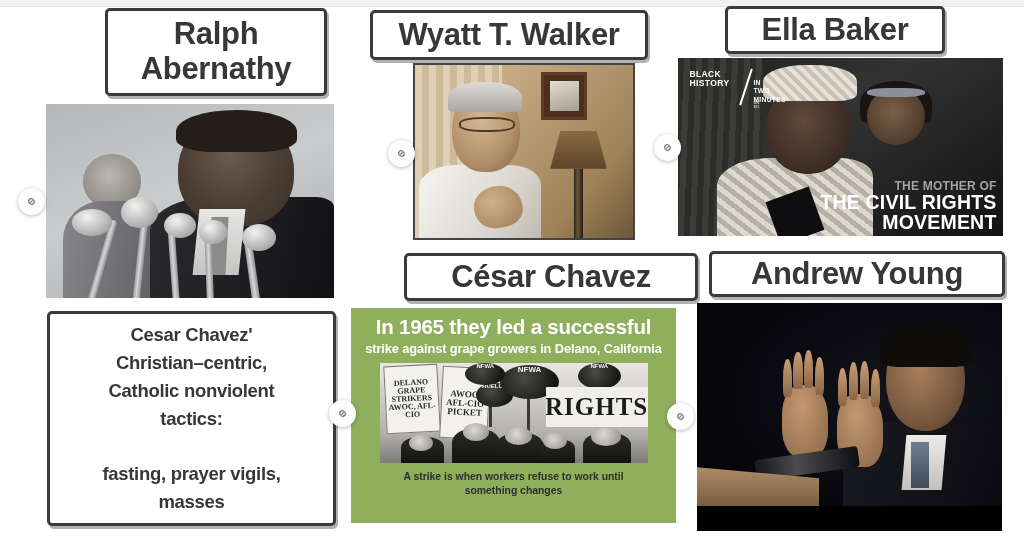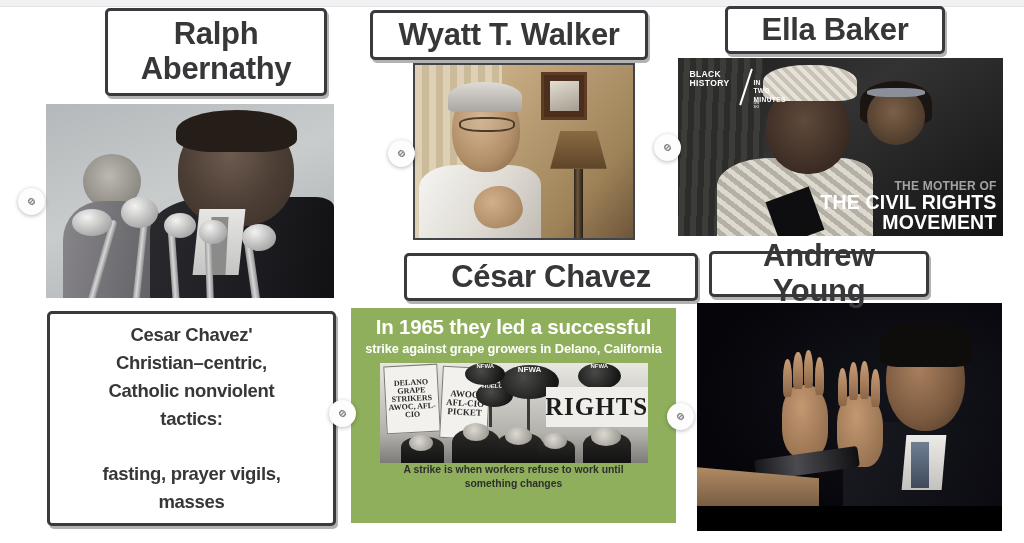--- a/index.html
+++ b/index.html
@@ -279,21 +279,21 @@
     background: radial-gradient(circle at 42% 38%, #ddd9d2, #8d8a84);
   }
   .cz-strike-band {
     position:absolute; right:0; top:24%; width:38%; height:40%;
     background:#efeeeb; display:flex; align-items:center; justify-content:center;
     color:#1d1d1b; font-weight:bold; font-size:25px;
     font-family:"Liberation Serif", serif; letter-spacing:1px; overflow:hidden;
   }
   .cz-caption {
     color:#2f2f2d; font-size:10.4px; font-weight:bold;
-    text-align:center; padding: 0 18px; line-height:1.35;
+    text-align:center; margin-top: 7px; padding: 0 18px; line-height:1.35;
   }
 
   
   .ay-photo { background:#000; }
   .ay-bg { position:absolute; inset:0; background: radial-gradient(ellipse at 70% 40%, #14141c 0%, #05050a 70%); }
   .ay-head {
     position:absolute; left:62%; top:12%; width:26%; height:44%;
     background: radial-gradient(ellipse at 42% 38%, #a87f5d 0%, #7e5c41 55%, #4b3526 100%);
     border-radius: 48%;
   }
@@ -424,21 +424,21 @@
       <div class="ov1">THE MOTHER OF</div>
       <div class="ov2">THE CIVIL RIGHTS</div>
       <div class="ov3">MOVEMENT</div>
     </div>
   </div>
 
   <div class="card card-title" style="left:404px; top:253px; width:294px; height:48px;">
     <span>César Chavez</span>
   </div>
 
-  <div class="card card-title" style="left:709px; top:251px; width:220px; height:46px;">
+  <div class="card card-title" style="left:709px; top:251px; width:296px; height:46px;">
     <span>Andrew Young</span>
   </div>
 
   <div class="card card-body" style="left:47px; top:311px; width:289px; height:215px;">
     <span>Cesar Chavez'
 Christian–centric,
 Catholic nonviolent
 tactics:
 
 fasting, prayer vigils,

